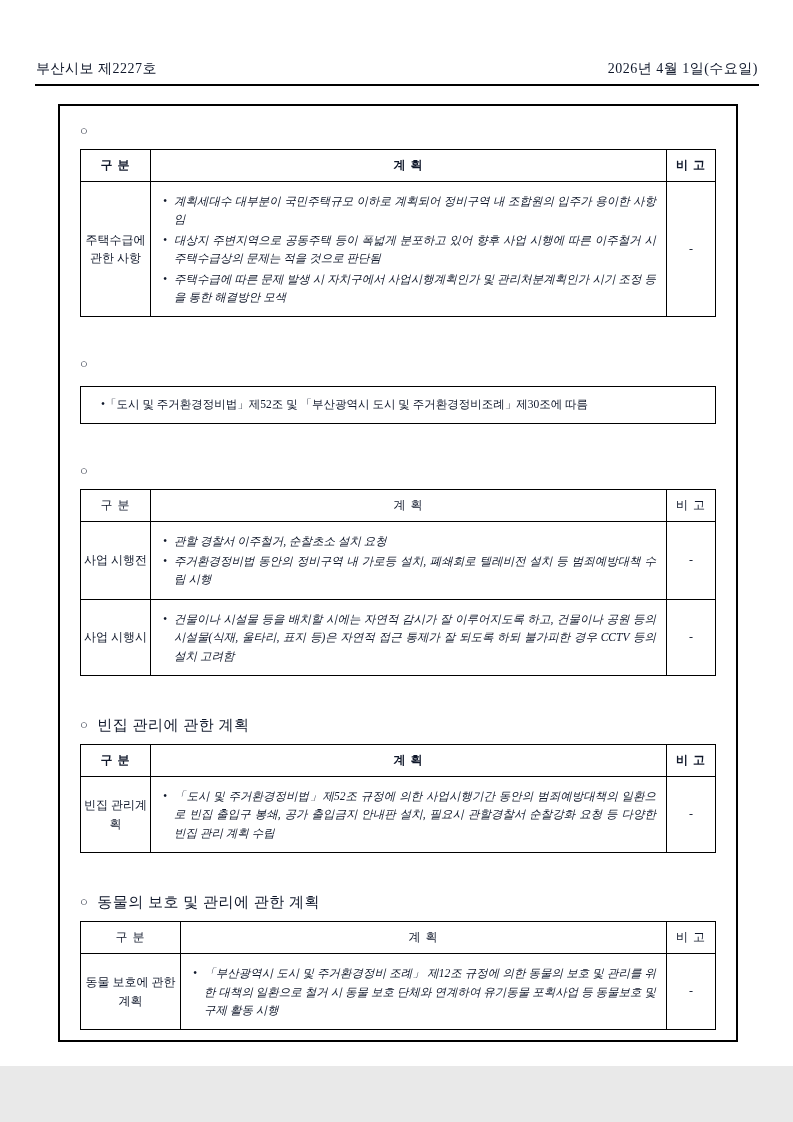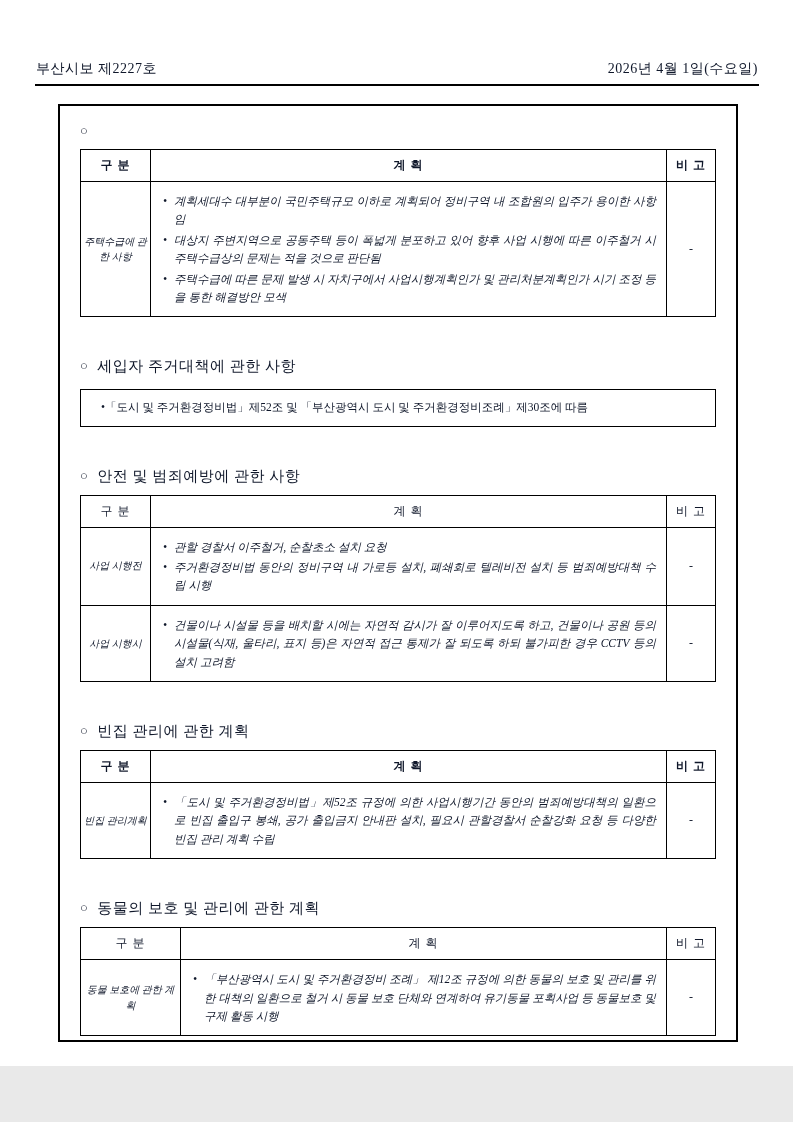--- a/index.html
+++ b/index.html
@@ -61,24 +61,23 @@
     letter-spacing: 1px;
     margin-left: 36px;
   }
   table.plan-table.bold-head th { font-weight: bold; }
   col.c-cat { width: 70px; }
   col.c-cat-wide { width: 100px; }
   col.c-note { width: 49px; }
 
   td.cat {
     text-align: center;
-    font-size: 10px;
+    font-size: 12px;
     line-height: 1.55;
     padding: 18px 3px;
-    font-style: italic;
   }
   td.plan {
     font-size: 11.5px;
     line-height: 1.6;
     padding: 8px 10px;
   }
   td.note {
     text-align: center;
     font-size: 12px;
   }
@@ -146,29 +145,27 @@
             </td>
             <td class="note">-</td>
           </tr>
         </tbody>
       </table>
     </section>
 
     <section class="sec">
       <div class="sec-title">
         <span class="marker">○</span>
-        <span class="sec-title-text">세입자 주거대책에 관한 사항</span>
       </div>
       <div class="single-box">•「도시 및 주거환경정비법」제52조 및 「부산광역시 도시 및 주거환경정비조례」제30조에 따름</div>
     </section>
 
     <section class="sec">
       <div class="sec-title">
         <span class="marker">○</span>
-        <span class="sec-title-text">안전 및 범죄예방에 관한 사항</span>
       </div>
       <table class="plan-table">
         <colgroup>
             <col class="c-cat">
             <col>
             <col class="c-note">
           </colgroup>
         <thead>
           <tr>
             <th>구 분</th>

